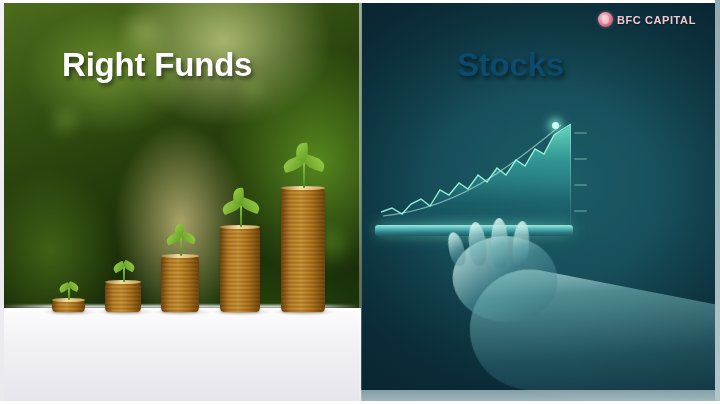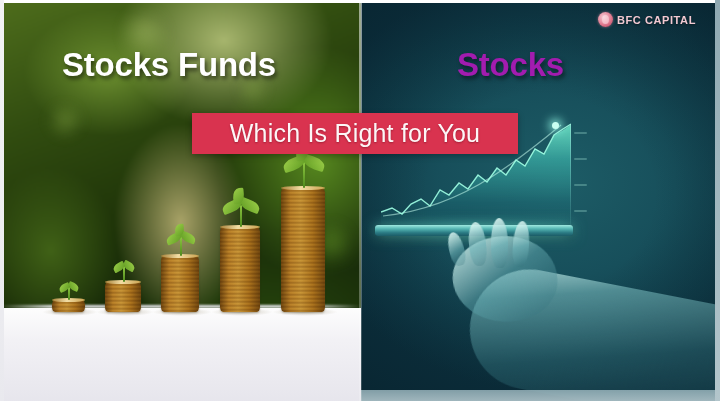--- a/index.html
+++ b/index.html
@@ -217,21 +217,21 @@
     white-space:nowrap;
   }
   .txt-vs{
     position:absolute; left:310px; top:-14px;
     font-size:66px; font-weight:bold; color:#ffffff;
     letter-spacing:-2px;
     text-shadow:3px 4px 6px rgba(0,0,0,.55);
   }
   .txt-stocks{
     position:absolute; left:457px; top:0;
-    font-size:33px; font-weight:bold; color:#a21caf;
+    font-size:33px; font-weight:bold; color:#0c4a6e;
     letter-spacing:-.2px;
     text-shadow:2px 3px 4px rgba(0,0,0,.5);
     white-space:nowrap;
   }
   .sub-banner{
     position:absolute; left:192px; top:113px;
     width:326px; height:41px;
     background:#d9334f;
     box-shadow:0 2px 6px rgba(0,0,0,.3);
     display:flex; align-items:center; justify-content:center;
@@ -357,27 +357,24 @@
     <div class="finger" style="left:130px; top:218px; width:17px; height:50px; transform:rotate(-1deg);"></div>
     <div class="finger" style="left:152px; top:221px; width:16px; height:46px; transform:rotate(4deg);"></div>
     <div class="finger" style="left:88px;  top:232px; width:15px; height:34px; transform:rotate(-14deg);"></div>
 
     <div class="bottom-shelf"></div>
   </div>
 
   <div class="divider"></div>
 
   <div class="headline">
-    <span class="txt-mf">Stocks Funds</span>
+    <span class="txt-mf">Right Funds</span>
     <span class="txt-stocks">Stocks</span>
   </div>
 
-  <div class="sub-banner">
-    <span class="sub-banner-text">Which Is Right for You</span>
-  </div>
 
   <div class="logo">
     <span class="logo-mark"></span>
     <span class="logo-text">BFC CAPITAL</span>
   </div>
 
   <div class="frame-top"></div>
   <div class="frame-left"></div>
   <div class="frame-right"></div>
   <div class="frame-bottom"></div>

